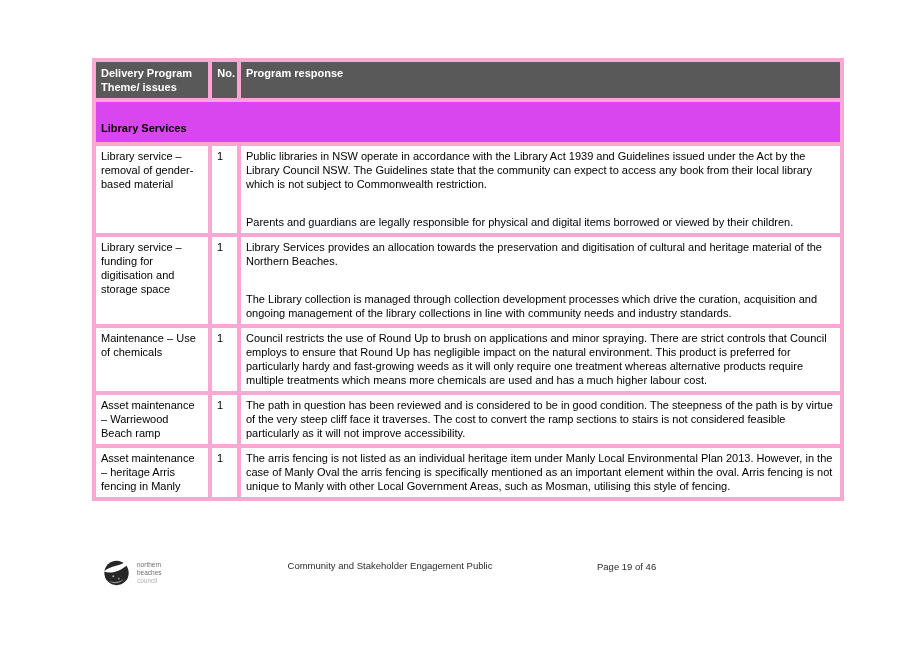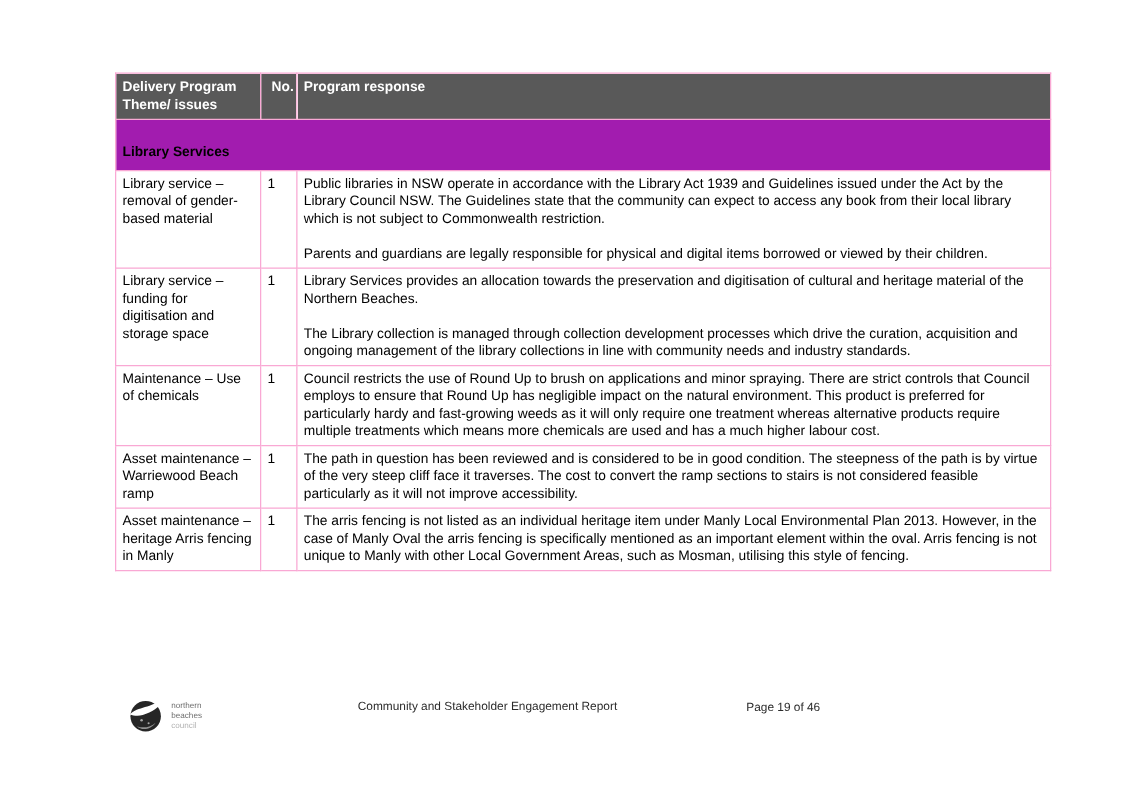--- a/index.html
+++ b/index.html
@@ -16,42 +16,42 @@
   
   .table-wrap { position:absolute; left:92px; top:58px; width:748px; }
   table.council {
     border-collapse:collapse;
     table-layout:fixed;
     width:748px;
     font-size:11px;
     line-height:14px;
   }
   table.council th, table.council td {
-    border:1px solid #f9a8d4;
+    border:4px solid #f9a8d4;
     vertical-align:top;
     text-align:left;
     font-weight:normal;
     padding:3px 6px 4px 5px;
     overflow:hidden;
   }
   table.council thead th {
     background:#595959;
     color:#ffffff;
     font-weight:bold;
     padding-top:4px; padding-bottom:4px;
   }
   table.council thead th.no-col { text-align:right; padding-left:2px; padding-right:2px; }
   tr.section-row td {
-    background:#a21caf;
+    background:#d946ef;
     font-weight:bold;
     padding-top:19px; padding-bottom:7px;
   }
   td.no-cell { text-align:center; padding-left:2px; padding-right:2px; }
   td.response-cell p { margin:0; }
-  td.response-cell p + p { margin-top:14px; }
+  td.response-cell p + p { margin-top:24px; }
   td.theme-cell { padding-right:4px; }
 
   
   .footer-logo { position:absolute; left:102px; top:557px; display:flex; align-items:center; }
   .logo-mark { width:30px; height:31px; }
   .logo-text { margin-left:5px; font-size:6.5px; line-height:8px; color:#6e6e6e; }
   .logo-text .l3 { color:#b3b3b3; }
   .footer-center {
     position:absolute; left:230px; top:560px; width:320px;
     text-align:center; font-size:9.5px; line-height:12px; color:#2b2b2b;
@@ -140,18 +140,18 @@
       <circle cx="18" cy="22.5" r="0.9" fill="#ffffff" opacity="0.6"></circle>
     </svg>
     <div class="logo-text">
       <div class="l1">northern</div>
       <div class="l2">beaches</div>
       <div class="l3">council</div>
     </div>
   </div>
 
   <div class="footer-center">
-    <div>Community and Stakeholder Engagement Report</div>
+    <div>Community and Stakeholder Engagement Public</div>
   </div>
 
   <div class="footer-page">Page 19 of 46</div>
 
 </div>
 
 </body></html>

